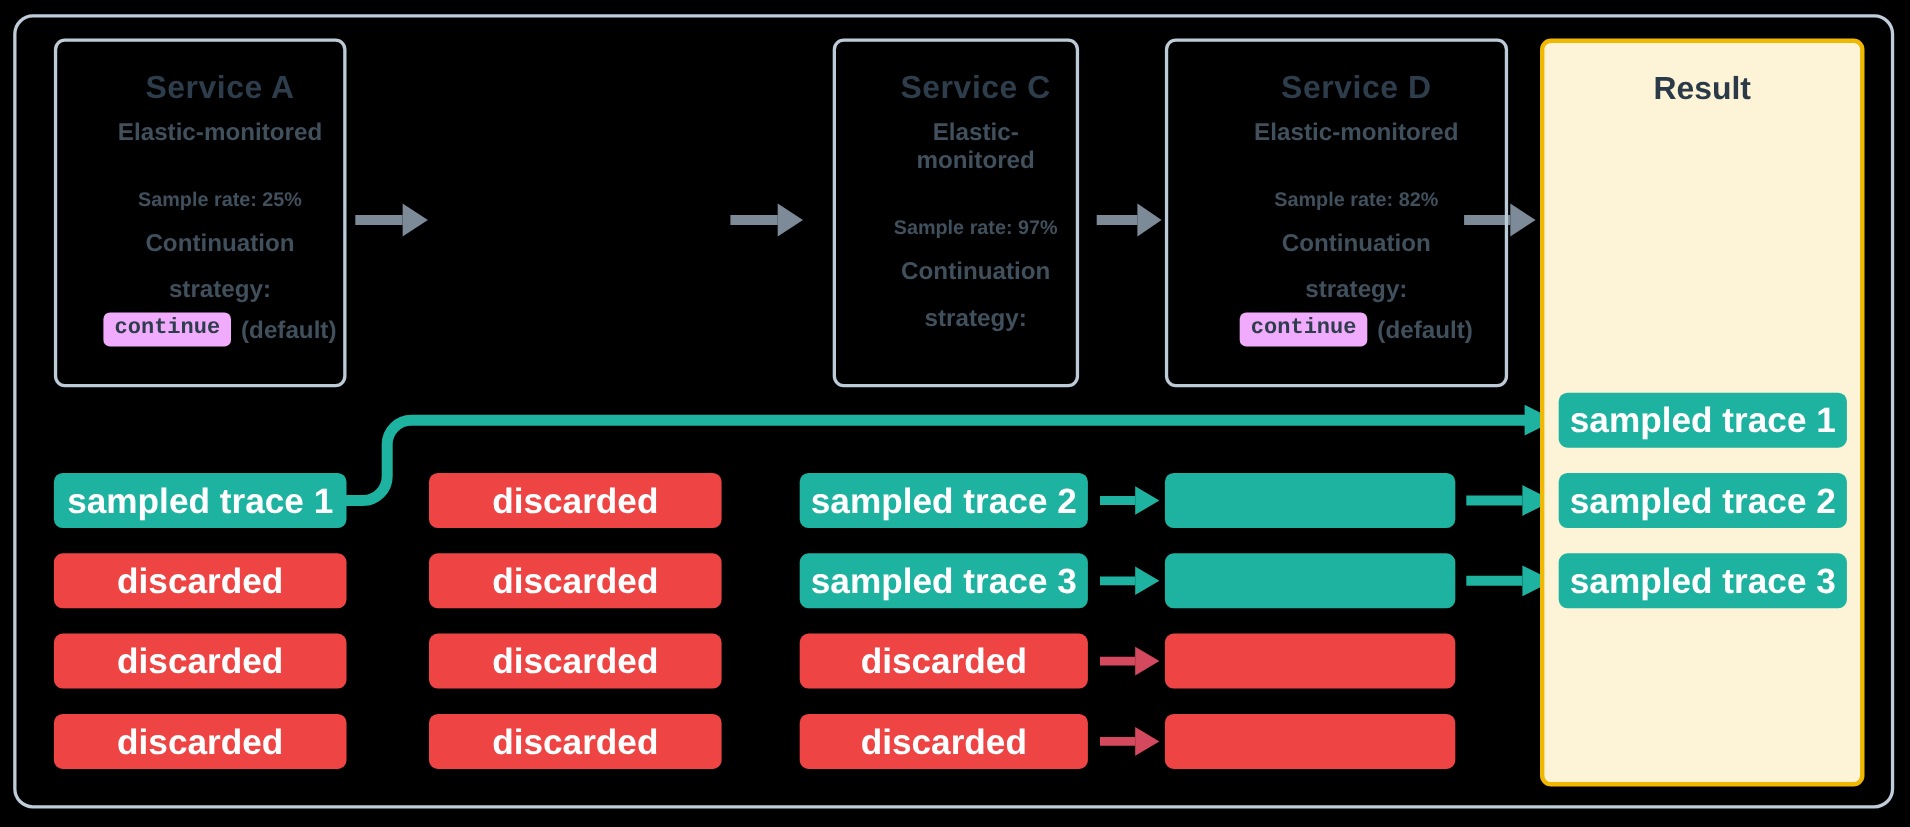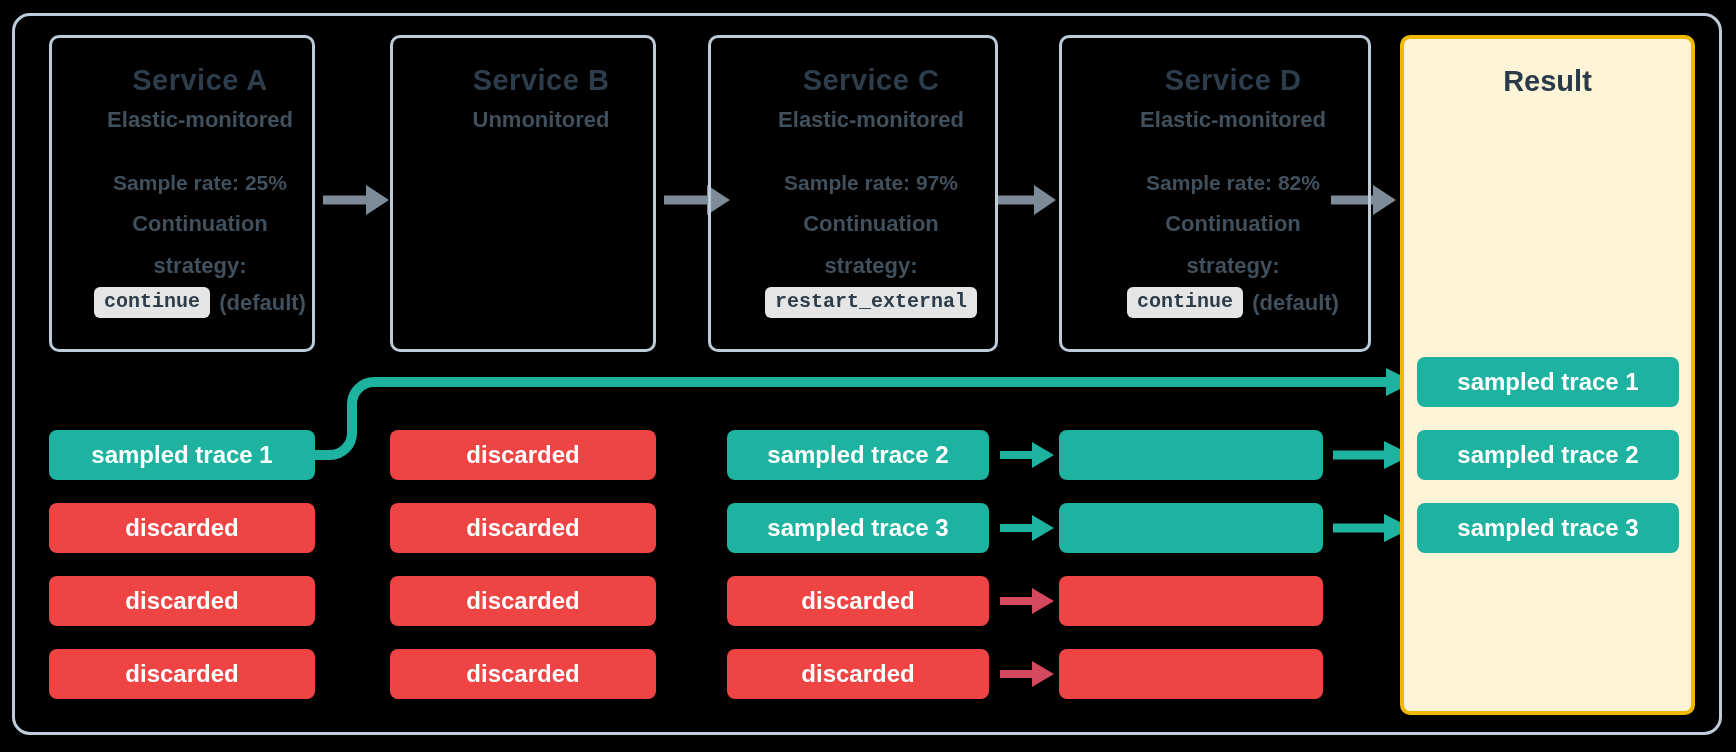--- a/index.html
+++ b/index.html
@@ -11,41 +11,41 @@
     position:absolute;left:12px;top:13px;width:1704px;height:716px;
     border:3px solid #bfccd9;border-radius:18px;
   }
   .svc-box{
     position:absolute;top:35px;height:317px;box-sizing:border-box;
     border:3px solid #bdcbd8;border-radius:10px;
     display:flex;flex-direction:column;align-items:center;text-align:center;padding-left:36px;
   }
   .svc-a{left:49px;width:266px;}
   .svc-b{left:390px;width:266px;}
-  .svc-c{left:708px;width:290px;}
+  .svc-c{left:757px;width:224px;}
   .svc-d{left:1059px;width:312px;}
   .svc-title{margin-top:26px;font-size:29px;font-weight:bold;color:#2e3d4b;letter-spacing:.5px;}
   .svc-sub{margin-top:10px;font-size:22px;font-weight:bold;color:#41505d;}
-  .svc-rate{margin-top:38px;font-size:21px;font-weight:bold;color:#41505d;}
+  .svc-rate{margin-top:38px;font-size:18px;font-weight:bold;color:#41505d;}
   .cont1{margin-top:16px;font-size:22px;font-weight:bold;color:#41505d;}
   .cont2{margin-top:16px;font-size:22px;font-weight:bold;color:#41505d;}
   .chip-row{margin-top:8px;display:flex;align-items:center;gap:9px;}
   .chip{
-    background:#e5e5e5;color:#2e3d4b;border-radius:6px;padding:3px 10px 5px;
+    background:#f0abfc;color:#2e3d4b;border-radius:6px;padding:3px 10px 5px;
     font-family:"Liberation Mono","DejaVu Sans Mono",monospace;font-size:20px;font-weight:bold;
   }
   .chip-note{font-size:22px;font-weight:bold;color:#41505d;}
   .result-box{
     position:absolute;left:1400px;top:35px;width:295px;height:680px;box-sizing:border-box;
     background:#fdf3d7;border:4px solid #f0b800;border-radius:10px;text-align:center;
   }
   .result-title{margin-top:26px;font-size:29px;font-weight:bold;color:#2a3a49;}
   .pill{
     position:absolute;height:50px;border-radius:8px;color:#fff;
-    font-size:24px;font-weight:bold;line-height:50px;text-align:center;
+    font-size:32px;font-weight:bold;line-height:50px;text-align:center;
   }
   .pill.sampled{background:#1eb2a0;}
   .pill.discarded{background:#ef4444;}
   .col-a{left:49px;width:266px;}
   .col-b{left:390px;width:266px;}
   .col-c{left:727px;width:262px;}
   .col-d{left:1059px;width:264px;}
   .col-r{left:1417px;width:262px;}
   .row-0{top:357px;}
   .row-1{top:430px;}
@@ -123,34 +123,27 @@
     <div class="svc-sub">Elastic-monitored</div>
     <div class="svc-rate">Sample rate: 25%</div>
     <div class="cont1">Continuation</div>
     <div class="cont2">strategy:</div>
     <div class="chip-row">
       <span class="chip">continue</span>
       <span class="chip-note">(default)</span>
     </div>
   </div>
 
-  <div class="svc-box svc-b">
-    <div class="svc-title">Service B</div>
-    <div class="svc-sub">Unmonitored</div>
-  </div>
 
   <div class="svc-box svc-c">
     <div class="svc-title">Service C</div>
     <div class="svc-sub">Elastic-monitored</div>
     <div class="svc-rate">Sample rate: 97%</div>
     <div class="cont1">Continuation</div>
     <div class="cont2">strategy:</div>
-    <div class="chip-row">
-      <span class="chip">restart_external</span>
-    </div>
   </div>
 
   <div class="svc-box svc-d">
     <div class="svc-title">Service D</div>
     <div class="svc-sub">Elastic-monitored</div>
     <div class="svc-rate">Sample rate: 82%</div>
     <div class="cont1">Continuation</div>
     <div class="cont2">strategy:</div>
     <div class="chip-row">
       <span class="chip">continue</span>

